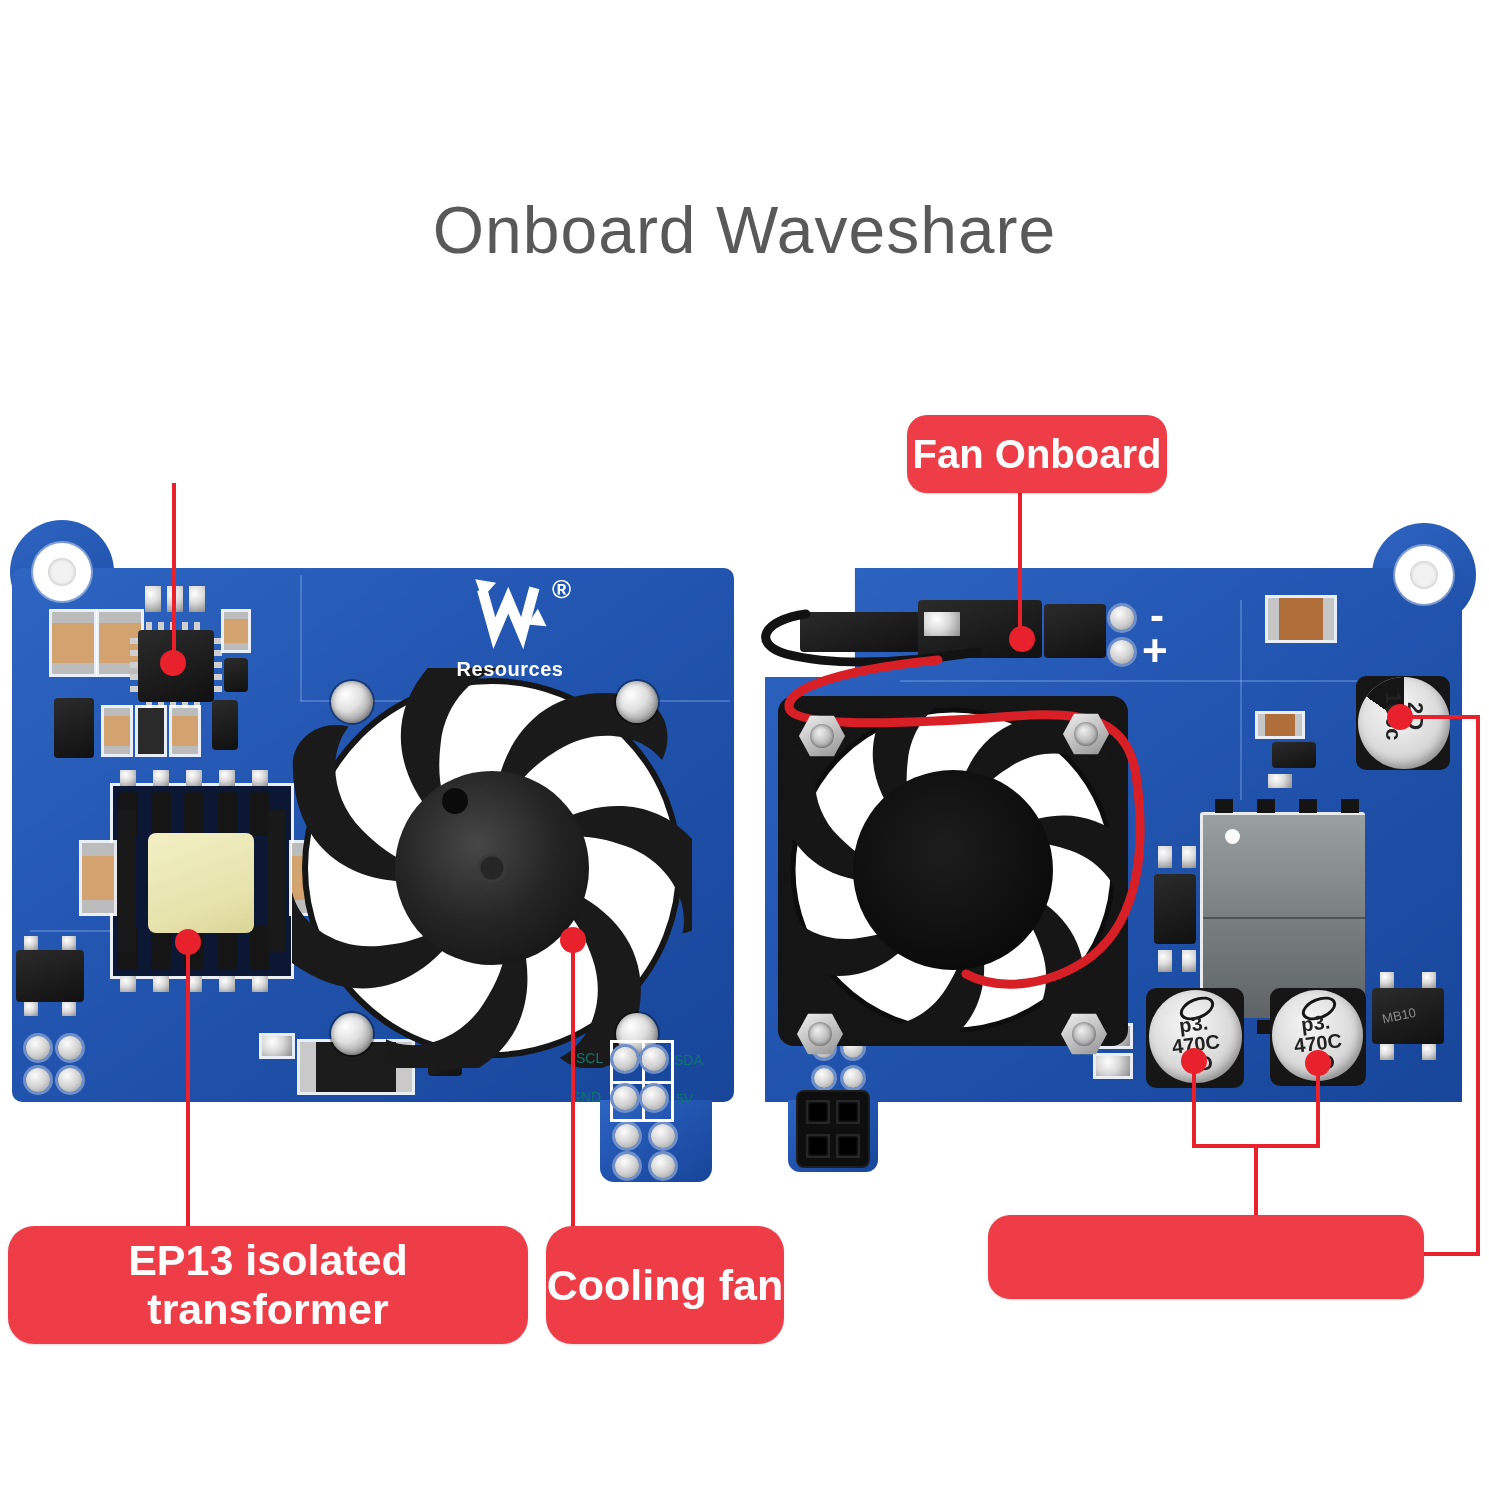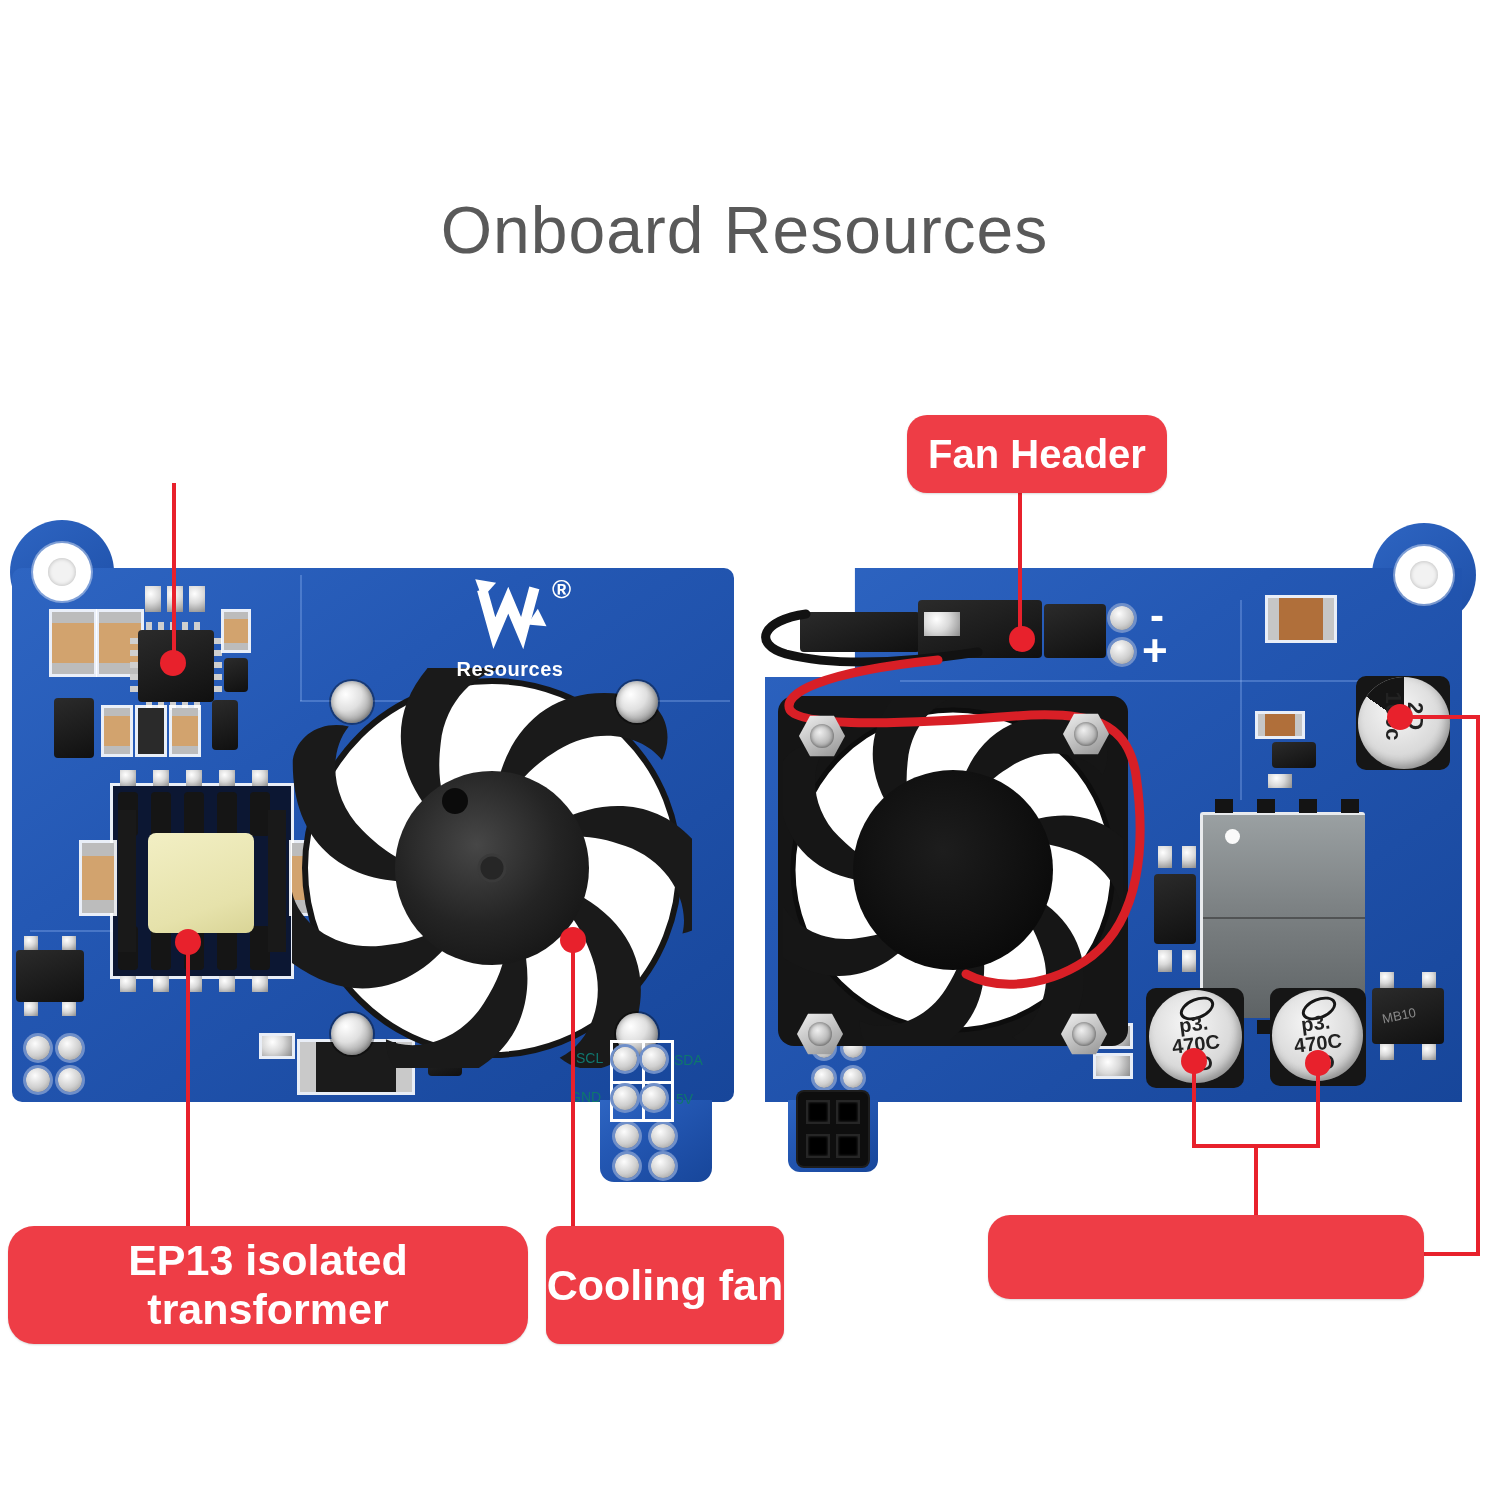--- a/index.html
+++ b/index.html
@@ -82,21 +82,21 @@
           <stop offset="55%" stop-color="#242424"></stop>
           <stop offset="100%" stop-color="#121212"></stop>
       </radialGradient>
       <radialGradient id="hubg2" cx="45%" cy="40%" r="75%">
         <stop offset="0%" stop-color="#1d1d1d"></stop>
           <stop offset="100%" stop-color="#060606"></stop>
       </radialGradient>
     </defs>
   </svg>
 
-  <div class="title">Onboard Resources</div>
+  <div class="title">Onboard Waveshare</div>
 
   <div class="holetab" style="left:10px;top:520px"></div>
   <div class="holering" style="left:33px;top:543px"></div>
   <div class="holein" style="left:48px;top:558px"></div>
 
   <div class="board" style="left:12px;top:568px;width:722px;height:534px;border-radius:10px"></div>
   <div class="board" style="left:600px;top:1100px;width:112px;height:82px;border-radius:0 0 14px 14px"></div>
 
   <div class="trace" style="left:300px;top:700px;width:430px;height:2px"></div>
   <div class="trace" style="left:300px;top:575px;width:2px;height:126px"></div>
@@ -362,26 +362,26 @@
   <div class="leader" style="left:1254px;top:1146px;width:4px;height:72px"></div>
   <div class="dot" style="left:1181px;top:1048px"></div>
   <div class="dot" style="left:1305px;top:1050px"></div>
 
   <div class="leader" style="left:1400px;top:715px;width:80px;height:4px"></div>
   <div class="leader" style="left:1476px;top:715px;width:4px;height:541px"></div>
   <div class="leader" style="left:1421px;top:1252px;width:59px;height:4px"></div>
   <div class="dot" style="left:1387px;top:704px"></div>
 
   <div class="callout" style="left:907px;top:415px;width:260px;height:78px;border-radius:20px;font-size:40px">
-    <span>Fan Header</span>
+    <span>Fan Onboard</span>
   </div>
   <div class="callout" style="left:8px;top:1226px;width:520px;height:118px;border-radius:26px;font-size:43px">
     <span>EP13 isolated transformer</span>
   </div>
-  <div class="callout" style="left:546px;top:1226px;width:238px;height:118px;border-radius:14px;font-size:43px">
+  <div class="callout" style="left:546px;top:1226px;width:238px;height:118px;border-radius:26px;font-size:43px">
     <span>Cooling fan</span>
   </div>
   <div class="callout" style="left:988px;top:1215px;width:436px;height:84px;border-radius:22px;font-size:29px;line-height:1.25">
     <span>
       <br>
     </span>
   </div>
 
 </div>
 

